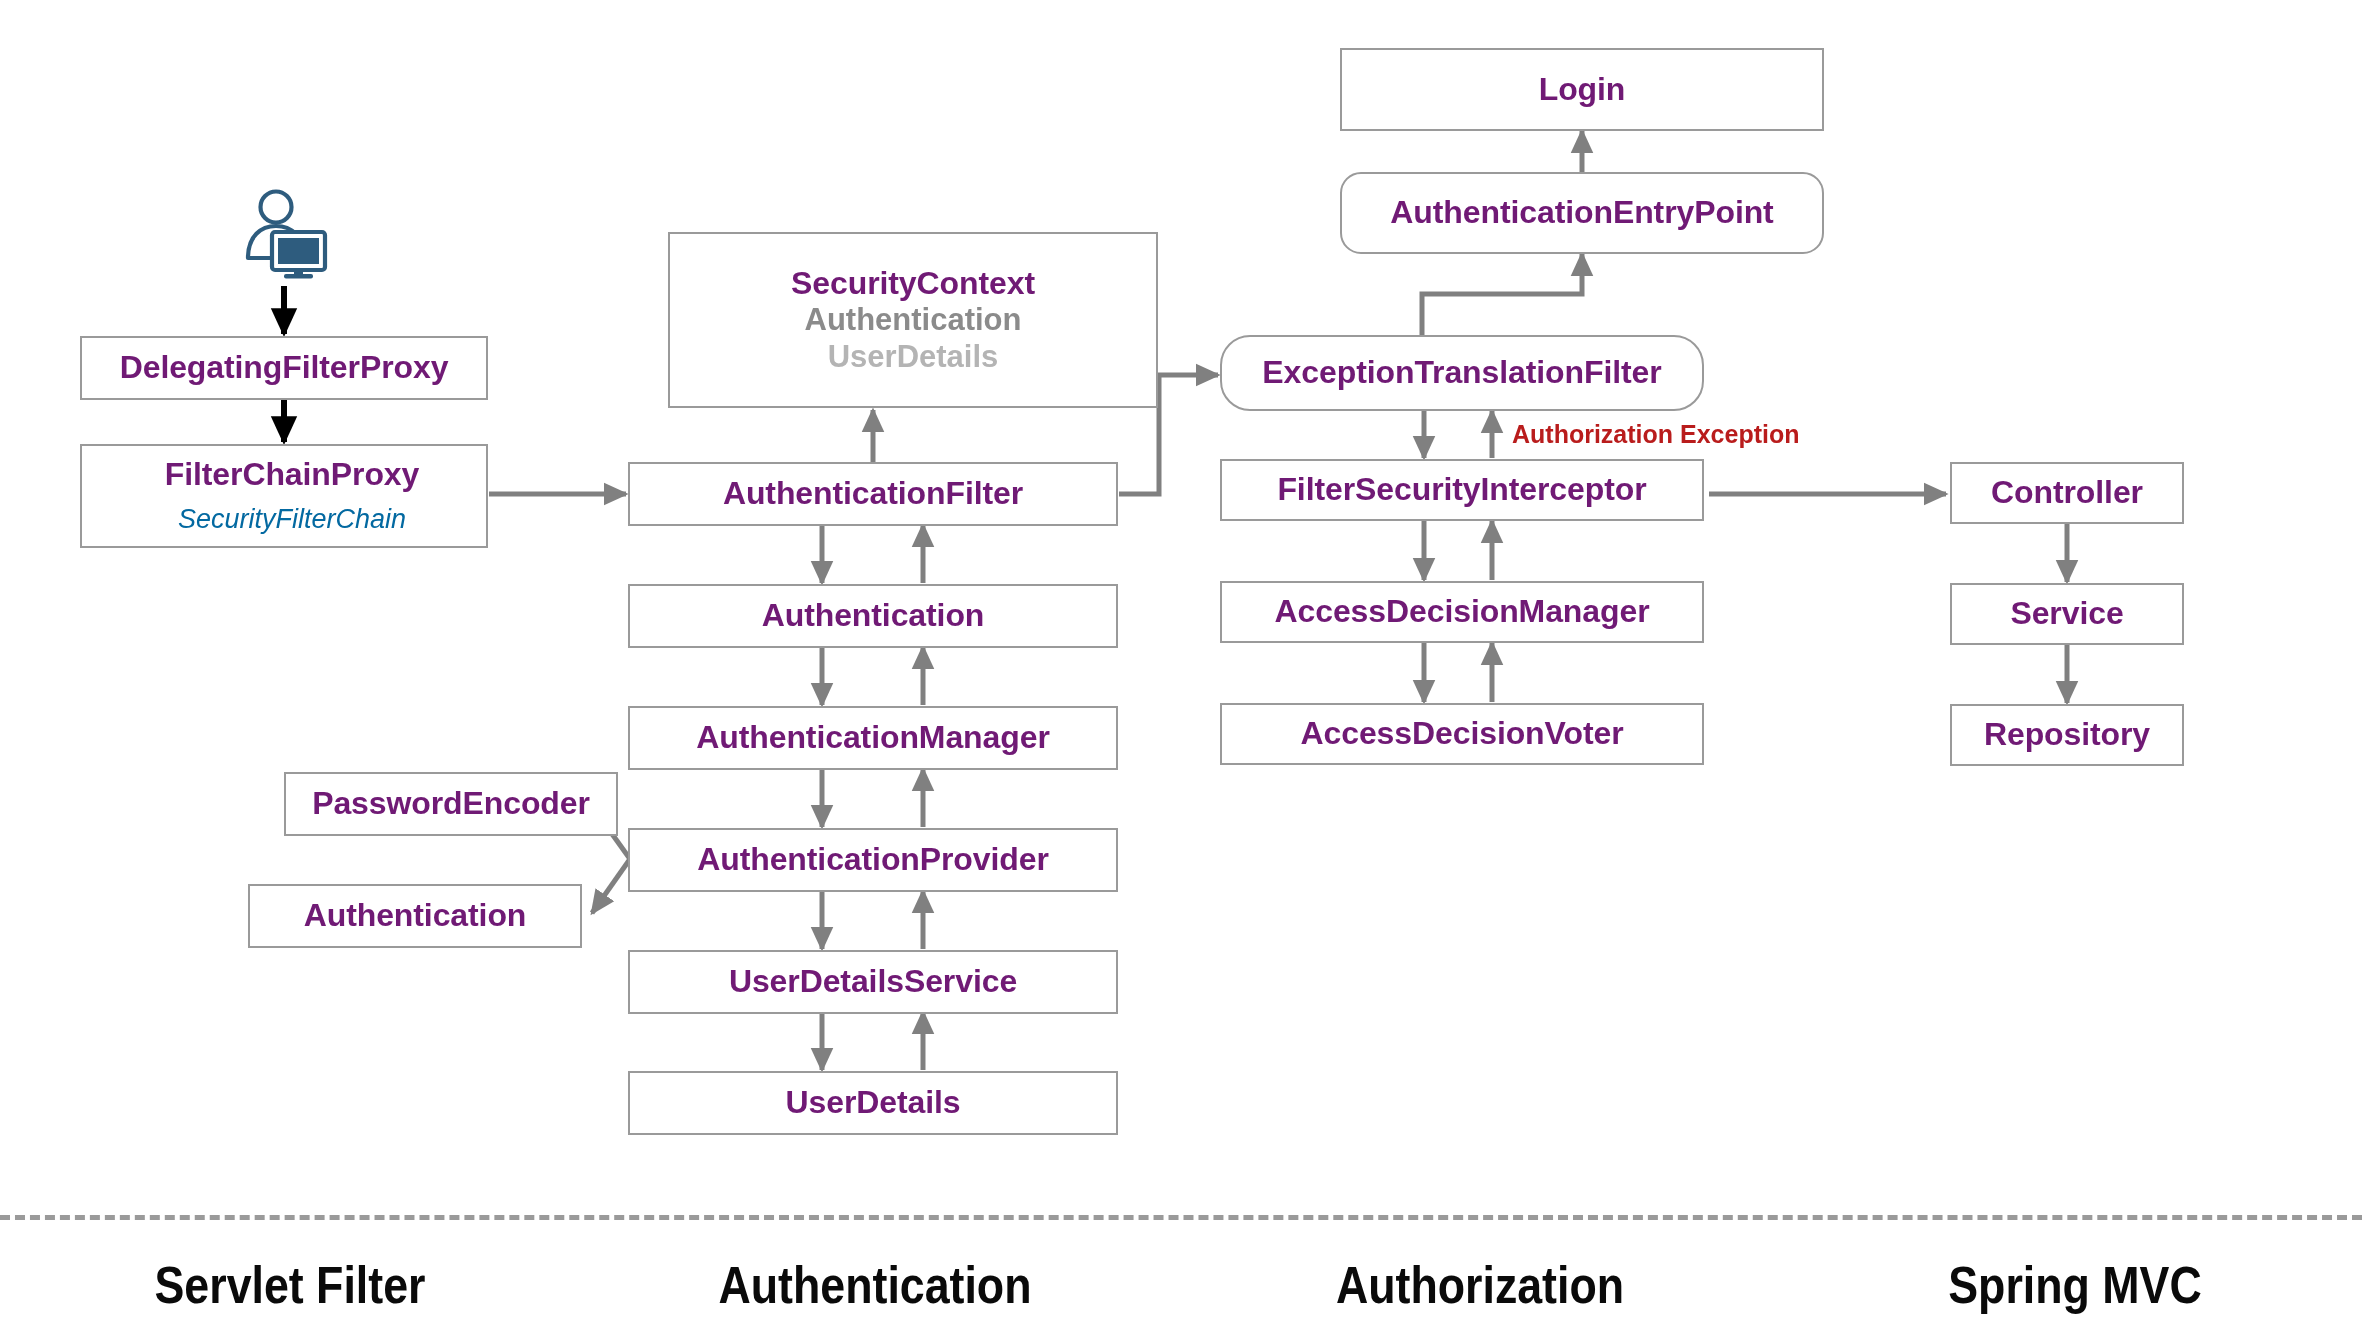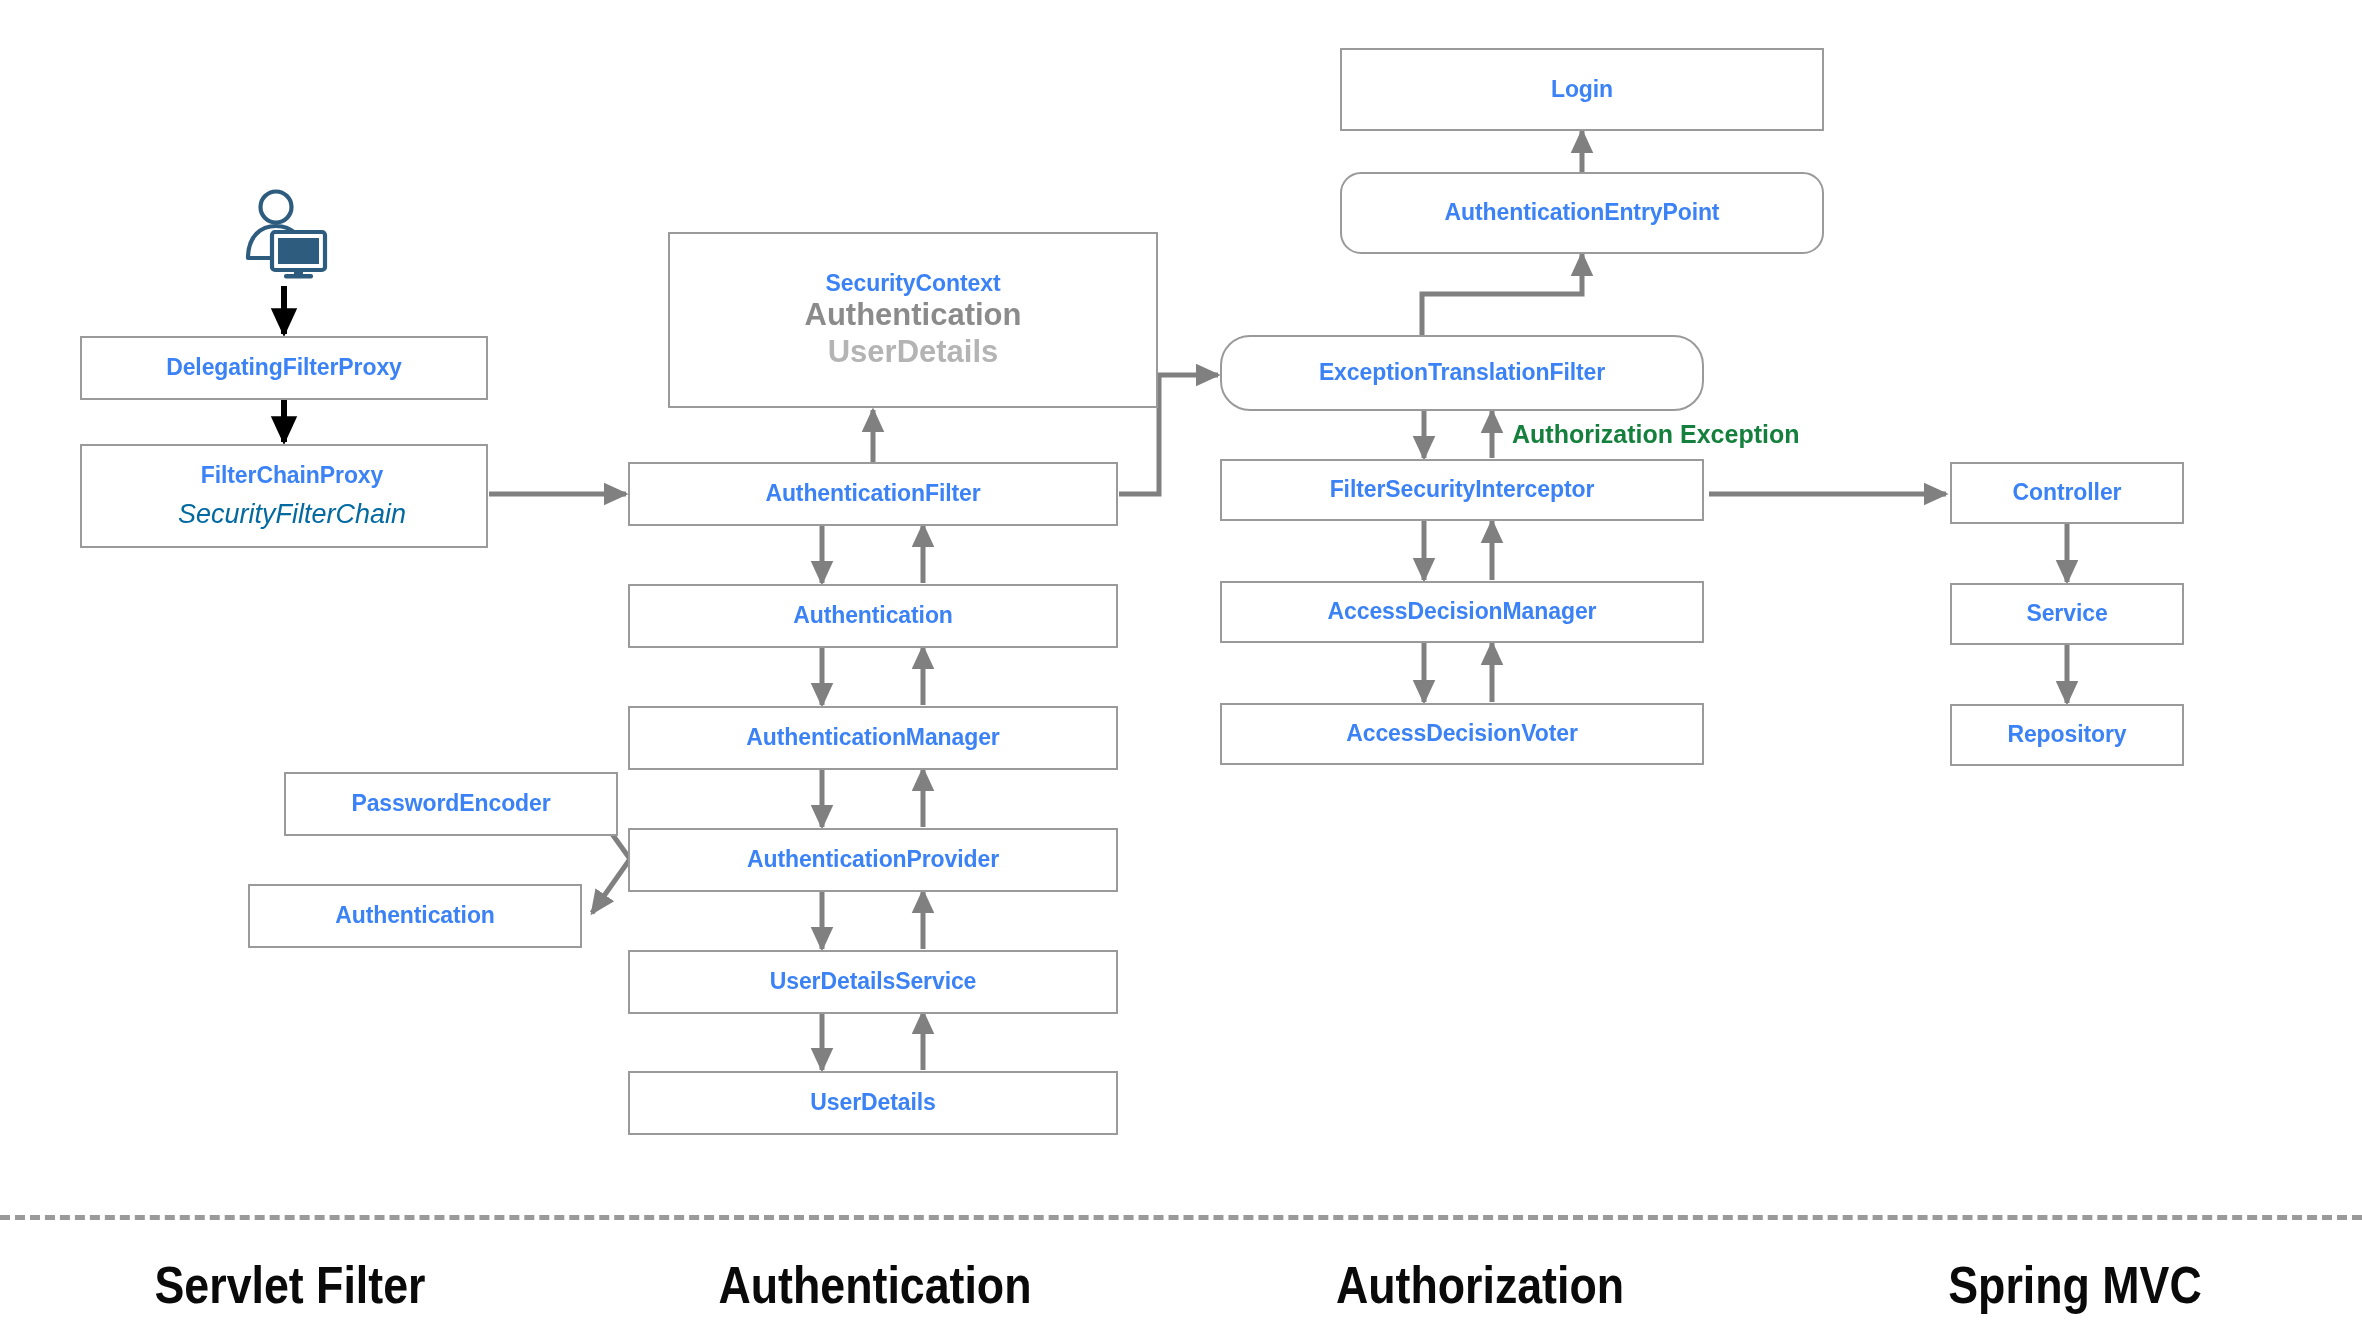--- a/index.html
+++ b/index.html
@@ -27,22 +27,22 @@
     background: #ffffff;
     display: flex;
     flex-direction: column;
     align-items: center;
     justify-content: center;
     text-align: center;
     z-index: 5;
   }
   .box .title {
     font-weight: bold;
-    color: #3b82f6;
-    font-size: 23px;
+    color: #701a75;
+    font-size: 32px;
     line-height: 1.18;
     letter-spacing: -0.1px;
     white-space: nowrap;
   }
   .box .sub-italic {
     font-style: italic;
     font-weight: normal;
     color: #0369a1;
     font-size: 27px;
     line-height: 1.2;
@@ -73,21 +73,21 @@
     pointer-events: none;
   }
   
   .user-icon {
     position: absolute;
     z-index: 6;
   }
   
   .anno-red {
     position: absolute;
-    color: #15803d;
+    color: #b91c1c;
     font-weight: bold;
     font-size: 25px;
     white-space: nowrap;
     z-index: 7;
   }
   
   .divider {
     position: absolute;
     left: 0;
     width: 2362px;

